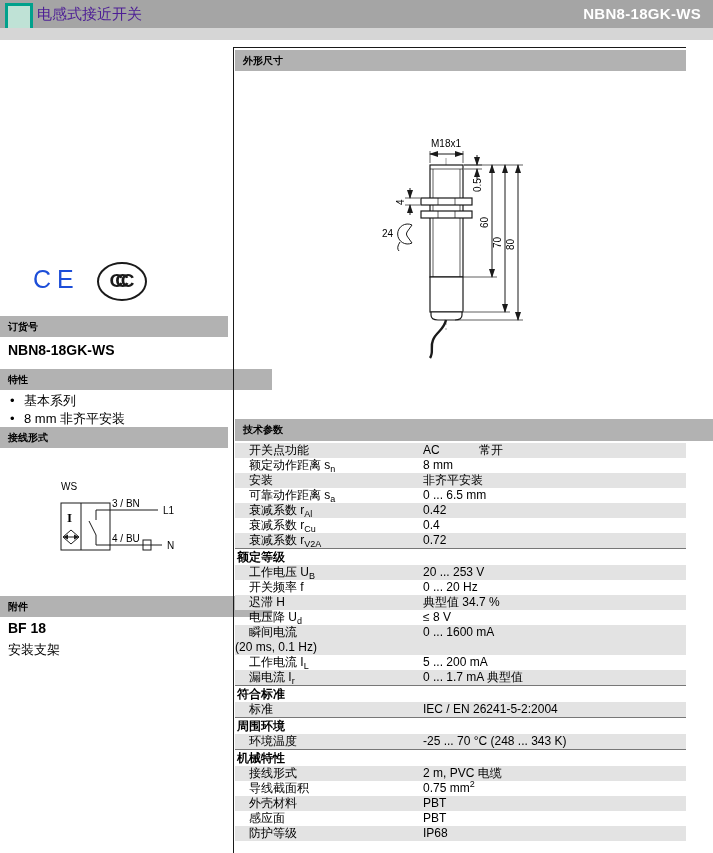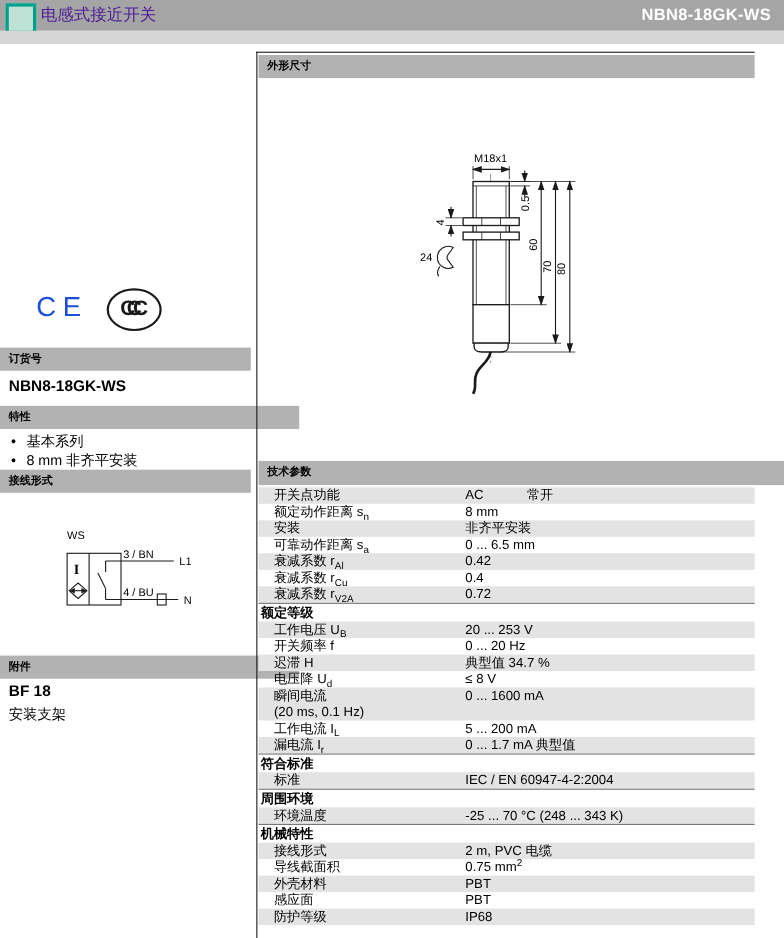--- a/index.html
+++ b/index.html
@@ -35,21 +35,21 @@
   
   .vrule{position:absolute;left:233px;top:47px;width:1px;height:806px;background:#1a1a1a;}
   .hrule{position:absolute;left:233px;top:47px;width:453px;height:1px;background:#1a1a1a;}
   
   .table{position:absolute;left:235px;top:443px;width:451px;font-size:12px;}
   .trow{position:relative;line-height:15px;min-height:15px;}
   .trow.shade{background:#e3e3e3;}
   .trow.group{font-weight:bold;line-height:16px;min-height:16px;
     border-top:1px solid #777;box-sizing:border-box;padding-left:2px;}
   .trow .lab{display:block;padding-left:14px;}
-  .trow .lab2{display:block;padding-left:14px;}
+  .trow .lab2{display:block;}
   .trow .val{position:absolute;left:188px;top:0;line-height:15px;white-space:nowrap;}
   .trow .val2{position:absolute;left:244px;top:0;line-height:15px;white-space:nowrap;}
   sub{font-size:9px;line-height:0;}
   sup{font-size:9px;line-height:0;}
   
   svg{position:absolute;overflow:visible;}
   svg text{font-family:"Liberation Sans","DejaVu Sans",sans-serif;font-size:10px;fill:#000;}
   .sline{stroke:#1a1a1a;stroke-width:1;fill:none;}
   .thin{stroke:#1a1a1a;stroke-width:.7;fill:none;}
   .body{stroke:#1a1a1a;stroke-width:1.2;fill:#fff;}
@@ -239,21 +239,21 @@
         <span class="lab">工作电流 I<sub>L</sub></span>
         <span class="val">5 ... 200 mA</span>
       </div>
       <div class="trow shade">
         <span class="lab">漏电流 I<sub>r</sub></span>
         <span class="val">0 ... 1.7 mA 典型值</span>
       </div>
       <div class="trow group">符合标准</div>
       <div class="trow shade">
         <span class="lab">标准</span>
-        <span class="val">IEC / EN 60947-4-2:2004</span>
+        <span class="val">IEC / EN 26241-5-2:2004</span>
       </div>
       <div class="trow group">周围环境</div>
       <div class="trow shade">
         <span class="lab">环境温度</span>
         <span class="val">-25 ... 70 °C (248 ... 343 K)</span>
       </div>
       <div class="trow group">机械特性</div>
       <div class="trow shade">
         <span class="lab">接线形式</span>
         <span class="val">2 m, PVC 电缆</span>

